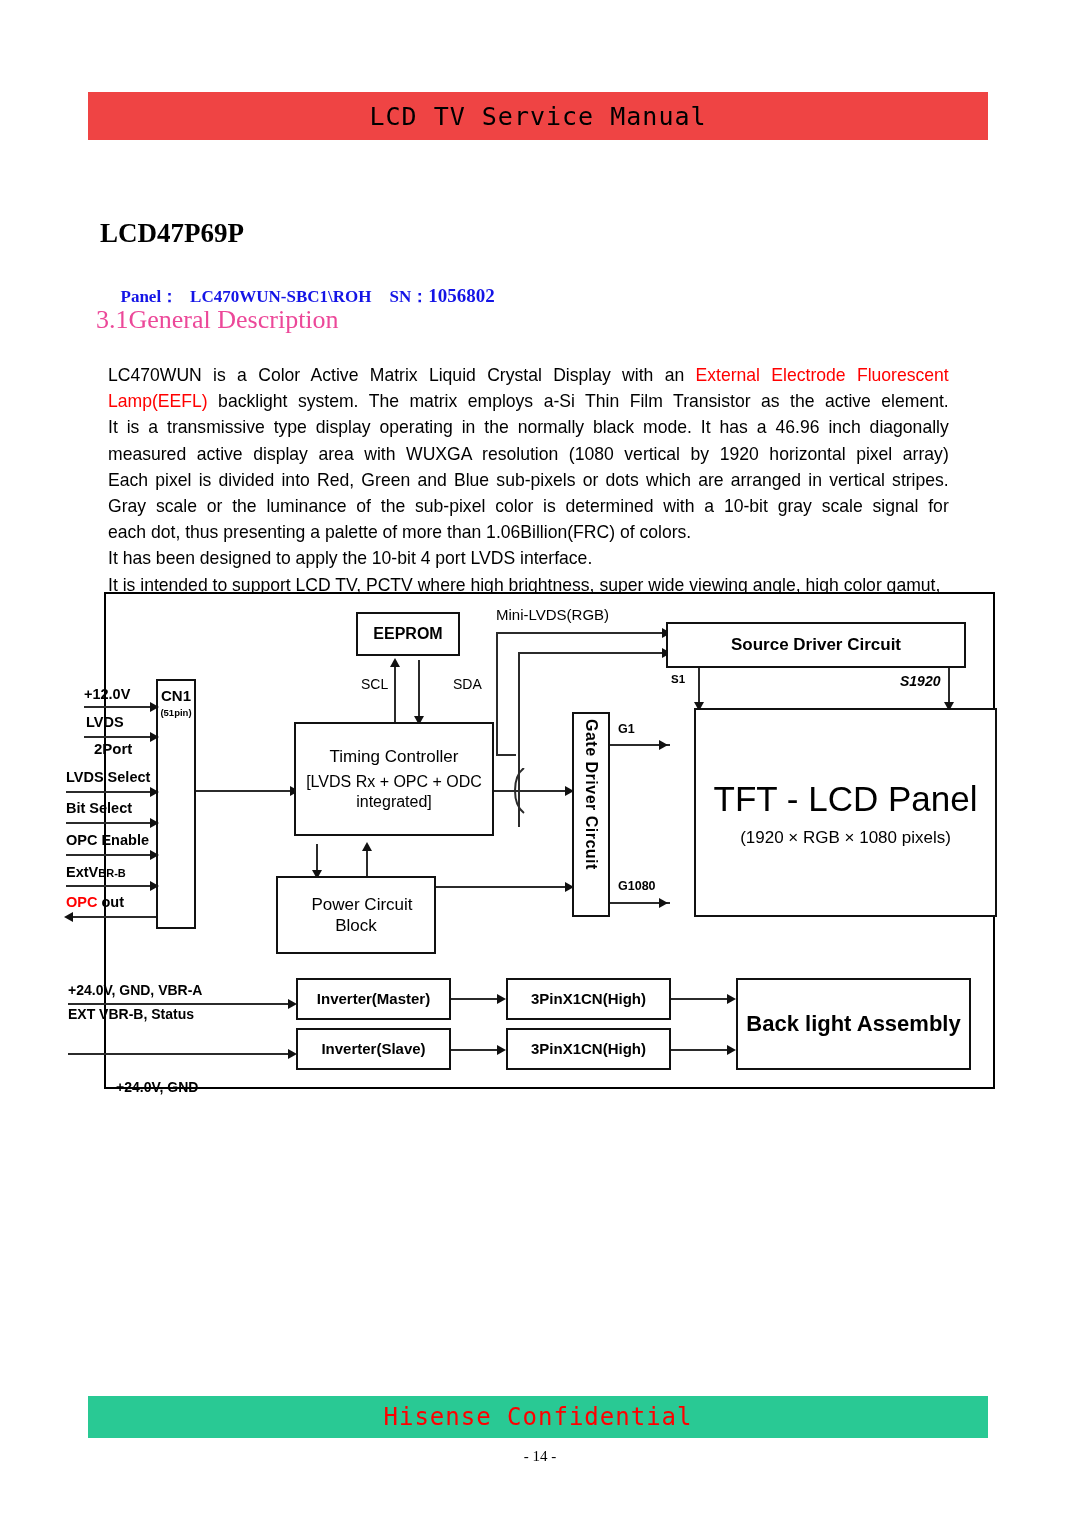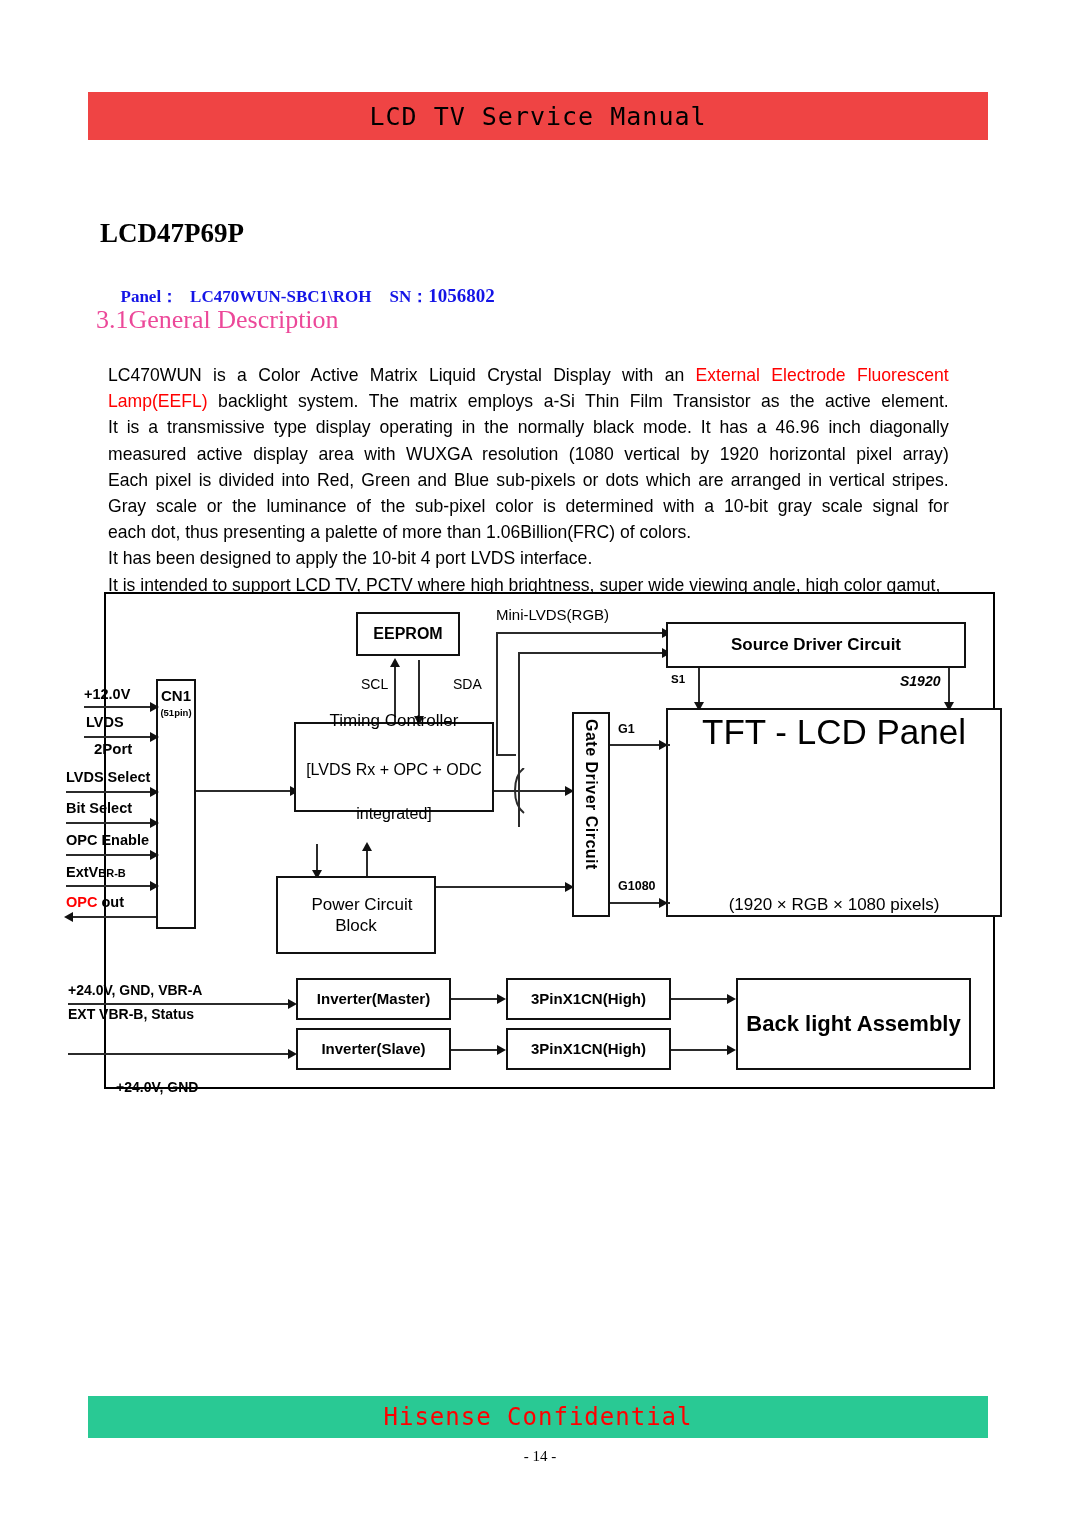--- a/index.html
+++ b/index.html
@@ -263,21 +263,21 @@
   </div>
 
   <div class="line vline" style="left:288px; top:66px; height:62px;"></div>
   <div class="arrow-u" style="left:284px; top:64px;"></div>
   <div class="dlabel" style="left:255px; top:82px; font-size:14px;">SCL</div>
 
   <div class="line vline" style="left:312px; top:66px; height:62px;"></div>
   <div class="arrow-d" style="left:308px; top:122px;"></div>
   <div class="dlabel" style="left:327px; top:82px; font-size:14px;margin-left:20px;">SDA</div>
 
-  <div class="dbox" style="left:188px; top:128px; width:200px; height:90px;gap:24px;">
+  <div class="dbox" style="left:188px; top:128px; width:200px; height:114px;">
     <div style="font-size:17px;">Timing Controller</div>
     <div style="font-size:16px;margin-top:5px;">[LVDS Rx + OPC + ODC</div>
     <div style="font-size:16px;">integrated]</div>
   </div>
 
   <div class="line vline" style="left:210px; top:250px; height:32px;"></div>
   <div class="arrow-d" style="left:206px; top:276px;"></div>
   <div class="line vline" style="left:260px; top:250px; height:32px;"></div>
   <div class="arrow-u" style="left:256px; top:248px;"></div>
 
@@ -312,21 +312,21 @@
     <div style="font-size:17px;font-weight:bold;">Source Driver Circuit</div>
   </div>
 
   <div class="dlabel" style="left:565px; top:79px; font-size:11.5px; font-weight:bold;">S1</div>
   <div class="line vline" style="left:592px; top:74px; height:40px;"></div>
   <div class="arrow-d" style="left:588px; top:108px;"></div>
   <div class="dlabel" style="left:794px; top:79px; font-size:14px; font-weight:bold;font-style:italic;">S1920</div>
   <div class="line vline" style="left:842px; top:74px; height:40px;"></div>
   <div class="arrow-d" style="left:838px; top:108px;"></div>
 
-  <div class="dbox" style="left:560px; top:114px; width:336px; height:209px;justify-content:space-between;">
+  <div class="dbox" style="left:588px; top:114px; width:303px; height:209px;">
     <div style="font-size:35px;letter-spacing:0px;">TFT - LCD Panel</div>
     <div style="font-size:17px;margin-top:6px;">(1920 × RGB × 1080 pixels)</div>
   </div>
 
   <div class="dlabel" style="left:512px; top:128px; font-size:12.5px; font-weight:bold;">G1</div>
   <div class="line hline" style="left:504px; top:150px; width:60px;"></div>
   <div class="arrow-r" style="left:553px; top:146px;"></div>
   <div class="dlabel" style="left:512px; top:285px; font-size:12.5px; font-weight:bold;">G1080</div>
   <div class="line hline" style="left:504px; top:308px; width:60px;"></div>
   <div class="arrow-r" style="left:553px; top:304px;"></div>

